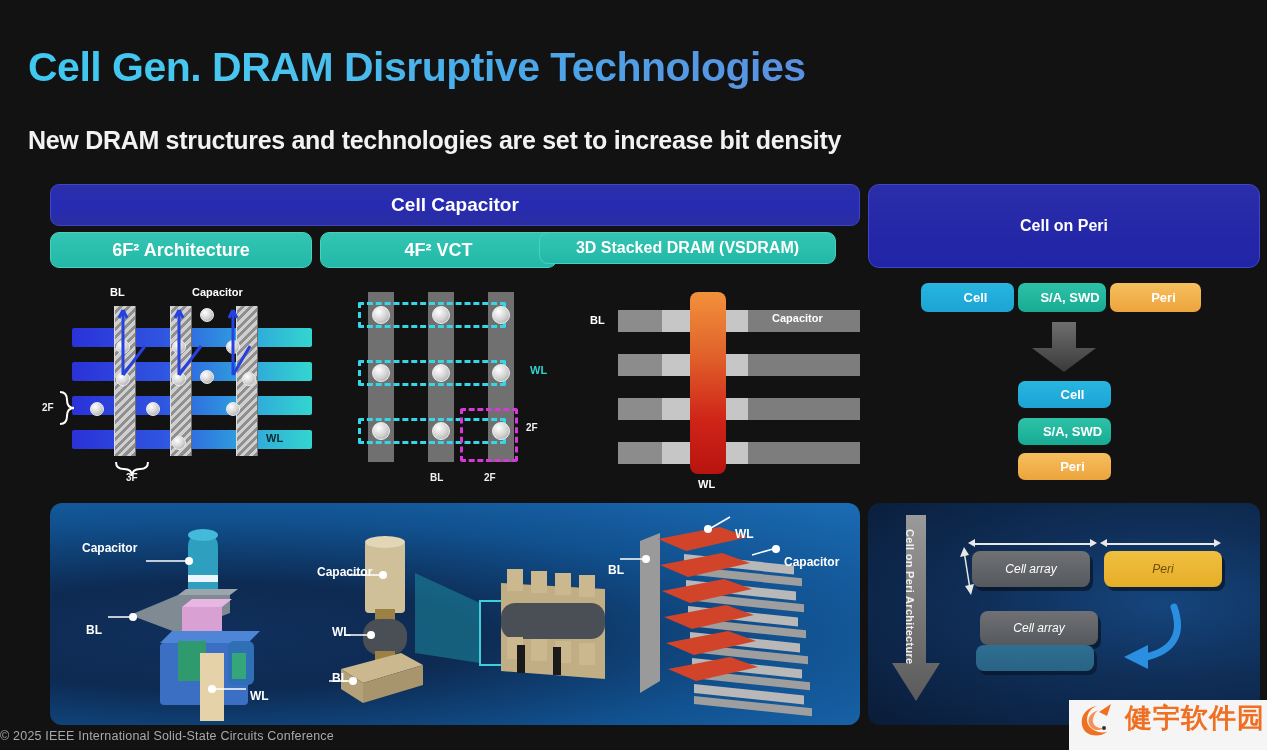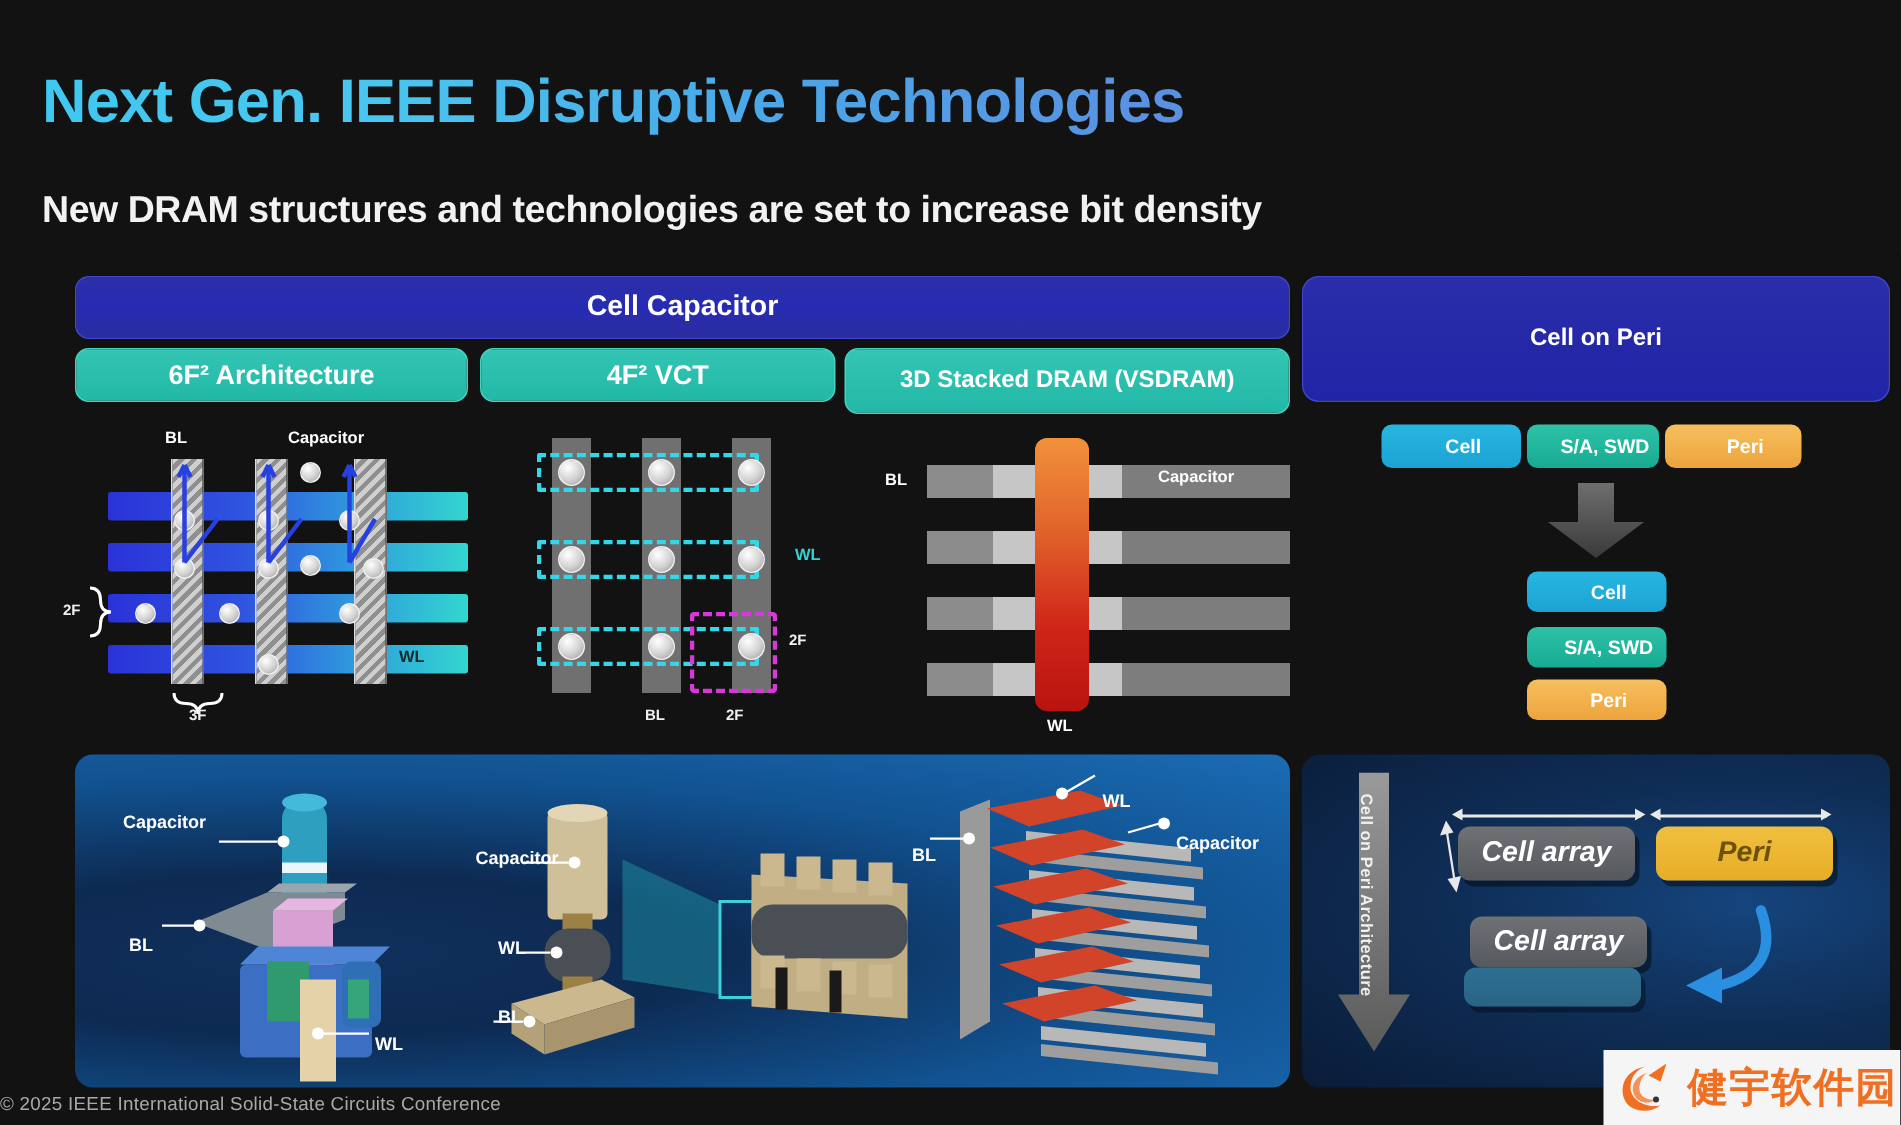--- a/index.html
+++ b/index.html
@@ -35,21 +35,21 @@
     border:1px solid #4044c8;
   }
   .bar-teal {
     background:linear-gradient(180deg,#34c5b3 0%,#22b8a7 100%);
     border:1px solid #45d2bf;
   }
 
   #cell-reduction { left:50px; top:184px; width:810px; height:42px; font-size:19px; }
   #chip-6f2  { left:50px;  top:232px; width:262px; height:36px; font-size:18px; }
   #chip-4f2  { left:320px; top:232px; width:237px; height:36px; font-size:18px; }
-  #chip-3d   { left:563px; top:232px; width:297px; height:44px; font-size:16px; }
+  #chip-3d   { left:539px; top:232px; width:297px; height:32px; font-size:16px; }
 
   #cell-on-peri {
     position:absolute; left:868px; top:184px; width:392px; height:84px;
     border-radius:11px; display:flex; align-items:center; justify-content:center;
     background:linear-gradient(180deg,#2a2eaa 0%,#2024a6 100%);
     border:1px solid #3f44cc; color:#fff; font-weight:bold; font-size:16px;
   }
 
   
   .diagram { position:absolute; }
@@ -118,21 +118,21 @@
     position:absolute; left:868px; top:503px; width:392px; height:222px;
     border-radius:12px;
     background:radial-gradient(ellipse at 75% 45%,#15457d 0%,#0f2e57 45%,#0a1c38 100%);
   }
 
   .cap-label { position:absolute; color:#fff; font-size:12px; font-weight:bold; white-space:nowrap;}
 
   
   .arch-block {
     position:absolute; border-radius:8px; display:flex; align-items:center;
-    justify-content:center; font-weight:bold; font-style:italic; font-size:19px; color:#fff;
+    justify-content:center; font-weight:normal; font-style:italic; font-size:12px; color:#fff;
   }
   .ab-gray { background:linear-gradient(180deg,#6f7175 0%,#55585c 100%); box-shadow:3px 4px 0 rgba(0,0,0,.45); }
   .ab-gold { background:linear-gradient(180deg,#f0bf3f 0%,#e6ae28 100%); box-shadow:3px 4px 0 rgba(0,0,0,.45); color:#6b5208;}
   .ab-blue { background:linear-gradient(180deg,#2e6f92 0%,#2a6384 100%); box-shadow:3px 4px 0 rgba(0,0,0,.35); }
 
   .dim-line { position:absolute; height:1.5px; background:#e8e8e8; }
   .dim-arrow-l, .dim-arrow-r {
     position:absolute; width:0; height:0; border-top:4px solid transparent; border-bottom:4px solid transparent;
   }
   .dim-arrow-l { border-right:7px solid #e8e8e8; }
@@ -143,28 +143,28 @@
     writing-mode:vertical-rl; white-space:nowrap; letter-spacing:0.3px;
   }
 
   
   #footer {
     position:absolute; left:0px; top:729px; font-size:12.5px; color:#a9a9a9;
     letter-spacing:0.2px; white-space:nowrap;
   }
   #watermark {
     position:absolute; left:1069px; top:700px; width:198px; height:50px;
-    background:#f5f5f5; display:flex; align-items:center; gap:6px; padding-left:8px;
+    background:#f5f5f5; display:flex; gap:6px; padding-left:8px;
   }
   #wm-text { font-size:27px; font-weight:bold; color:#ef7022; letter-spacing:1px; }
 </style>
 </head>
 <body>
 
-<div id="title">Next Gen. IEEE Disruptive Technologies</div>
+<div id="title">Cell Gen. DRAM Disruptive Technologies</div>
 <div id="subtitle">New DRAM structures and technologies are set to increase bit density</div>
 
 <div class="bar bar-blue" id="cell-reduction">Cell Capacitor</div>
 <div class="bar bar-teal" id="chip-6f2">6F² Architecture</div>
 <div class="bar bar-teal" id="chip-4f2">4F² VCT</div>
 <div class="bar bar-teal" id="chip-3d">3D Stacked DRAM (VSDRAM)</div>
 
 <div id="cell-on-peri">Cell on Peri</div>
 
 <div class="diagram" id="d6f2">

